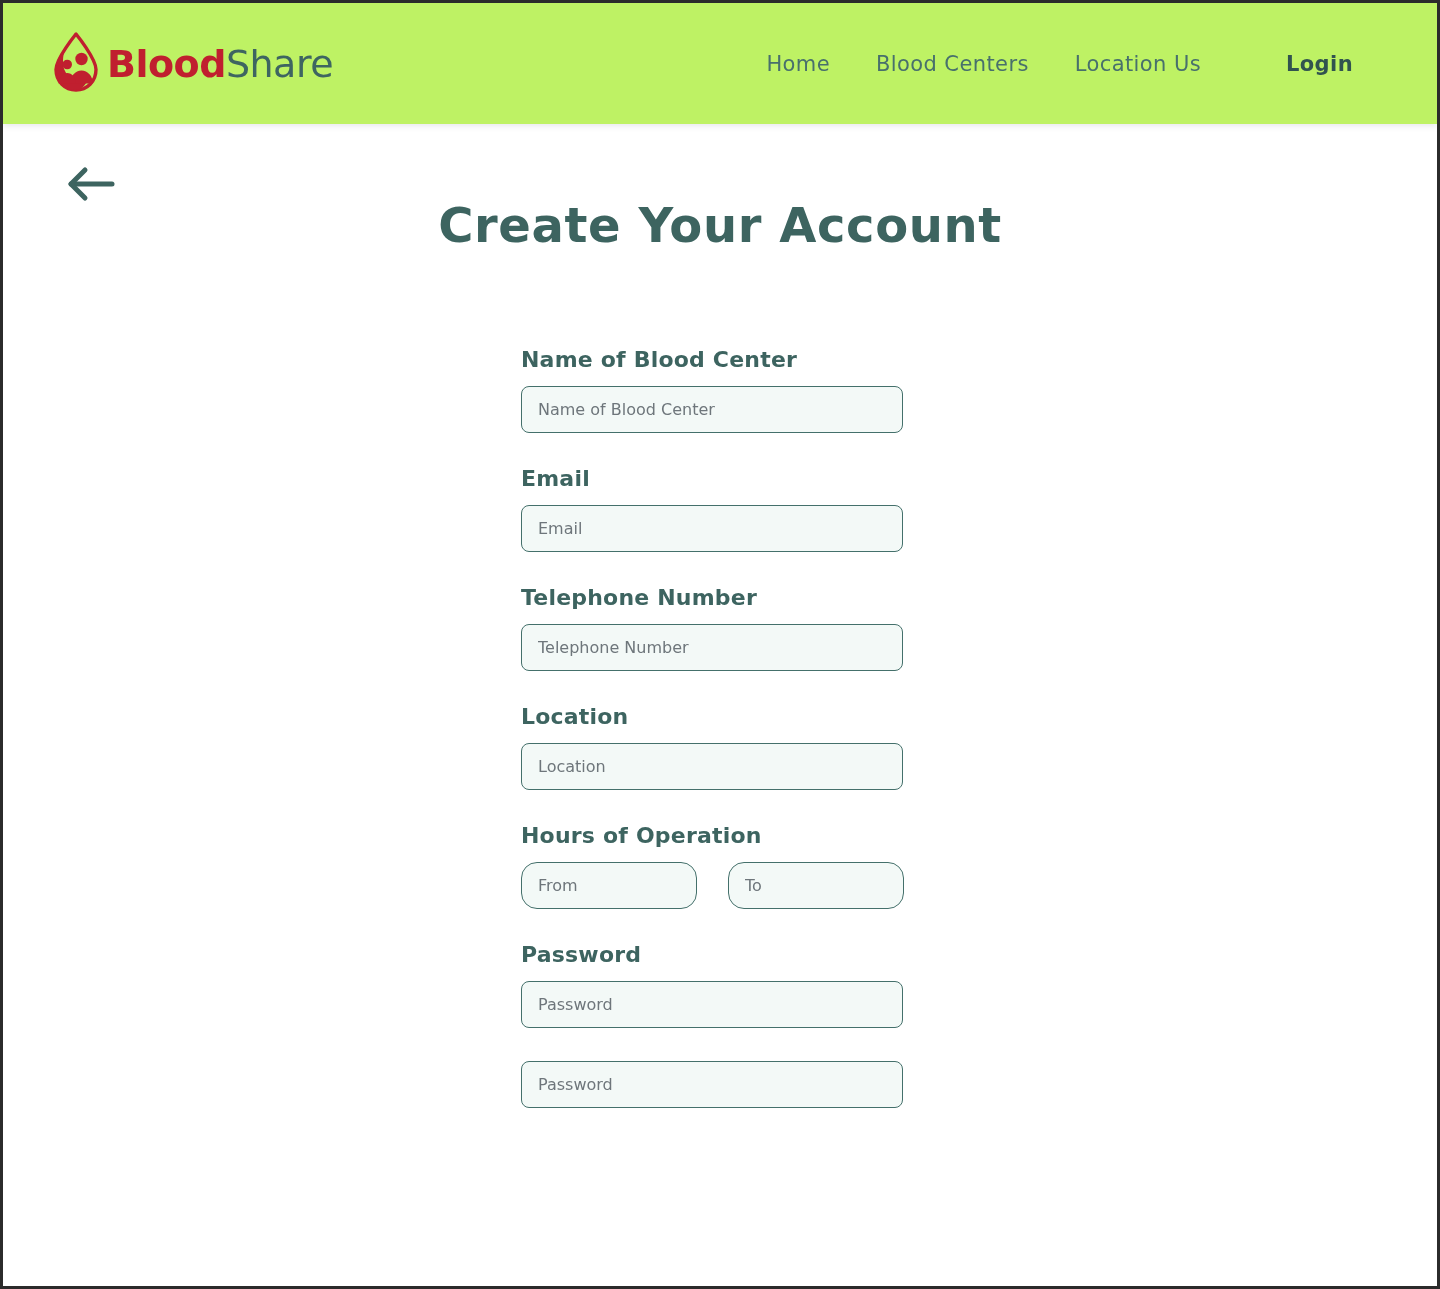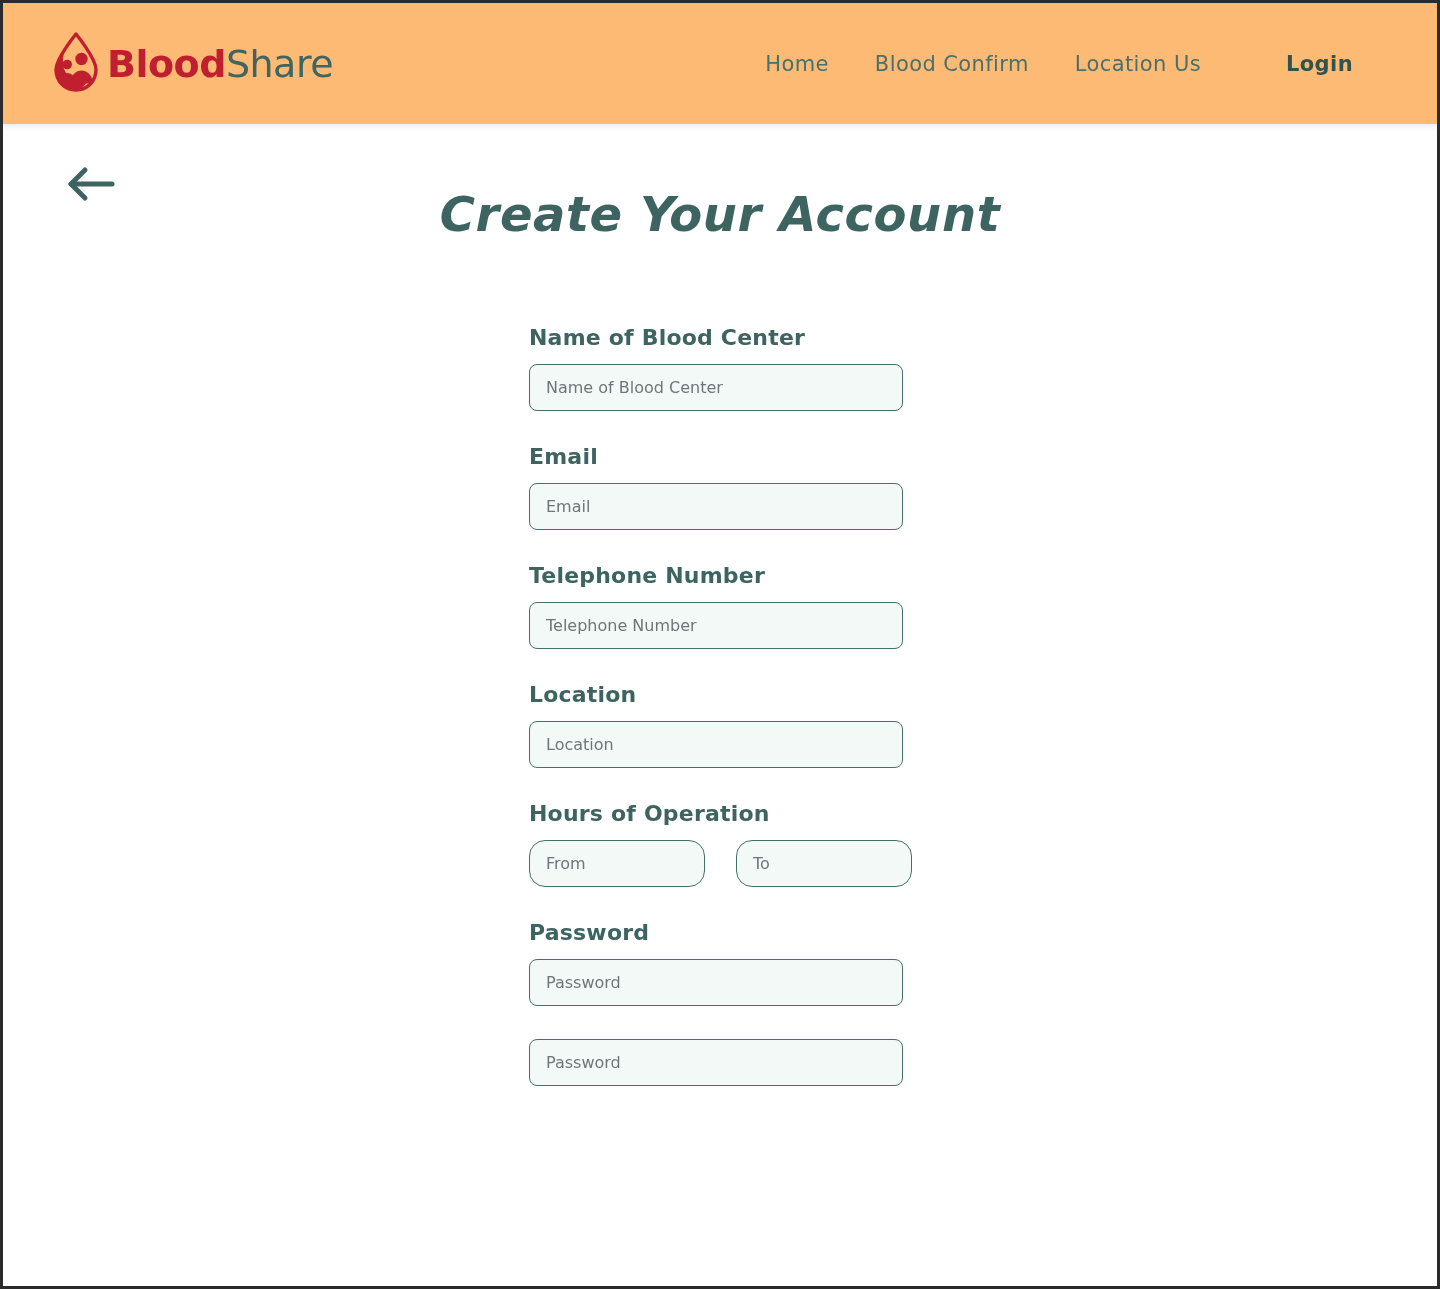--- a/index.html
+++ b/index.html
@@ -20,21 +20,21 @@
     border: 3px solid #2b2b2b;
     background: #ffffff;
     overflow: hidden;
     position: relative;
   }
 
   
   #site-header {
     height: 121px;
     box-sizing: border-box;
-    background: #fdba74;
+    background: #bef264;
     display: flex;
     align-items: center;
     padding: 0 84px 0 48px;
     box-shadow: 0 2px 6px rgba(120,130,140,0.18);
     position: relative;
     z-index: 5;
   }
 
   #brand {
     display: flex;
@@ -93,40 +93,39 @@
     display: flex;
     align-items: center;
     justify-content: center;
     background: none;
     border: none;
     padding: 0;
     cursor: pointer;
   }
 
   #page-title {
-    margin: 0;
+    margin: 11px;
     text-align: center;
     color: #3d6460;
     font-size: 48px;
     font-weight: 700;
     letter-spacing: 0.6px;
     line-height: 1.1;
     padding-top: 28px;
-    font-style: italic;
   }
 
   #signup-form {
     width: 382px;
     margin: 0 auto;
     padding-top: 84px;
     padding-left: 0;
     transform: translateX(-8px);
   }
 
-  .form-group { margin-bottom: 33px; margin-left: 8px; }
+  .form-group { margin-bottom: 33px; }
 
   .field-label {
     display: block;
     color: #3d6460;
     font-size: 22px;
     font-weight: 700;
     letter-spacing: 0.2px;
     margin: 0 0 14px 0;
   }
 
@@ -180,21 +179,21 @@
           <path d="M7.6 52.5 C7.6 46.6 11.4 42.0 16.2 42.0 C21.0 42.0 24.8 46.6 24.8 52.5 Z" fill="#c01f2f"></path>
         </svg>
       </span>
       <span class="brand-text">
         <span class="brand-blood">Blood</span><span class="brand-share">Share</span>
       </span>
     </a>
 
     <nav id="main-nav">
       <a class="nav-link" href="#">Home</a>
-      <a class="nav-link" href="#">Blood Confirm</a>
+      <a class="nav-link" href="#">Blood Centers</a>
       <a class="nav-link" href="#">Location Us</a>
       <a class="nav-link is-cta" href="#">Login</a>
     </nav>
 
   </header>
 
   <main id="page-body">
 
     <button id="back-button" type="button">
       <span>

